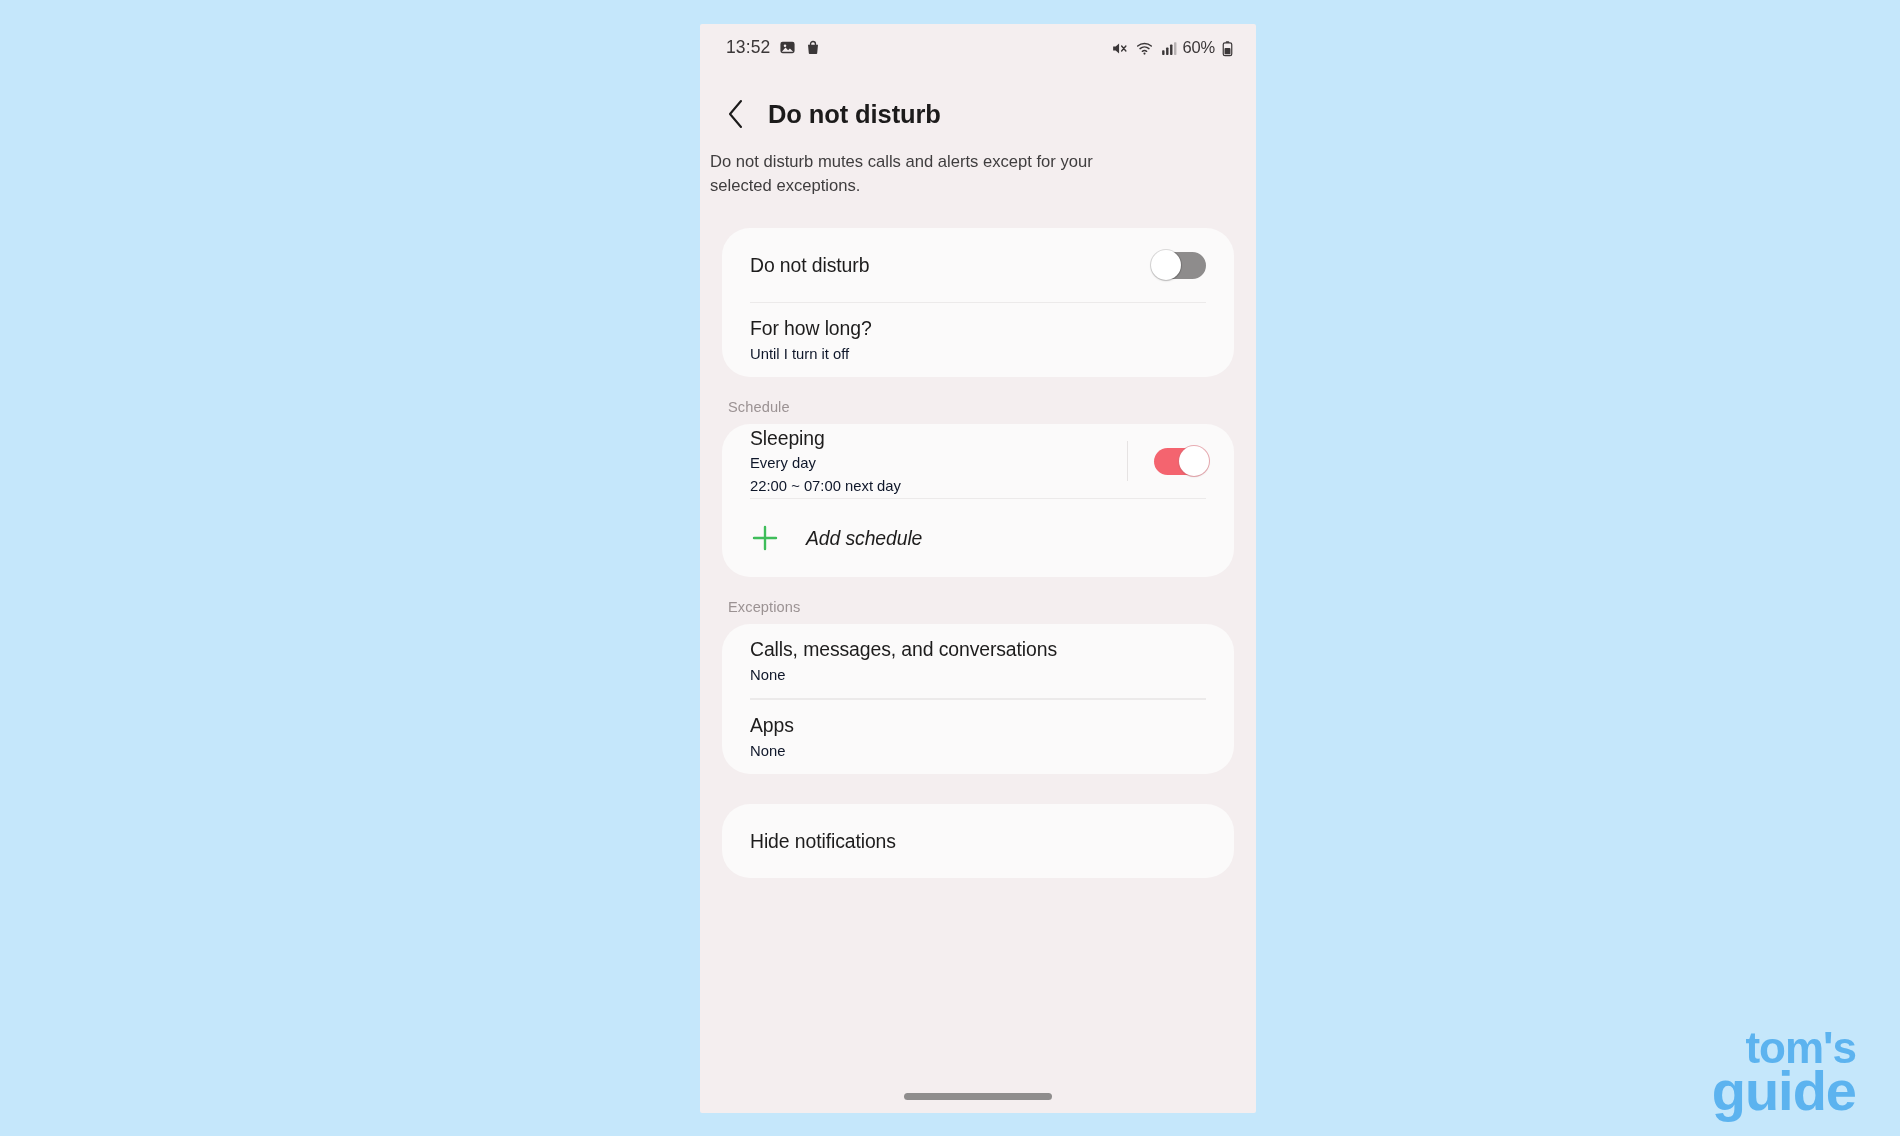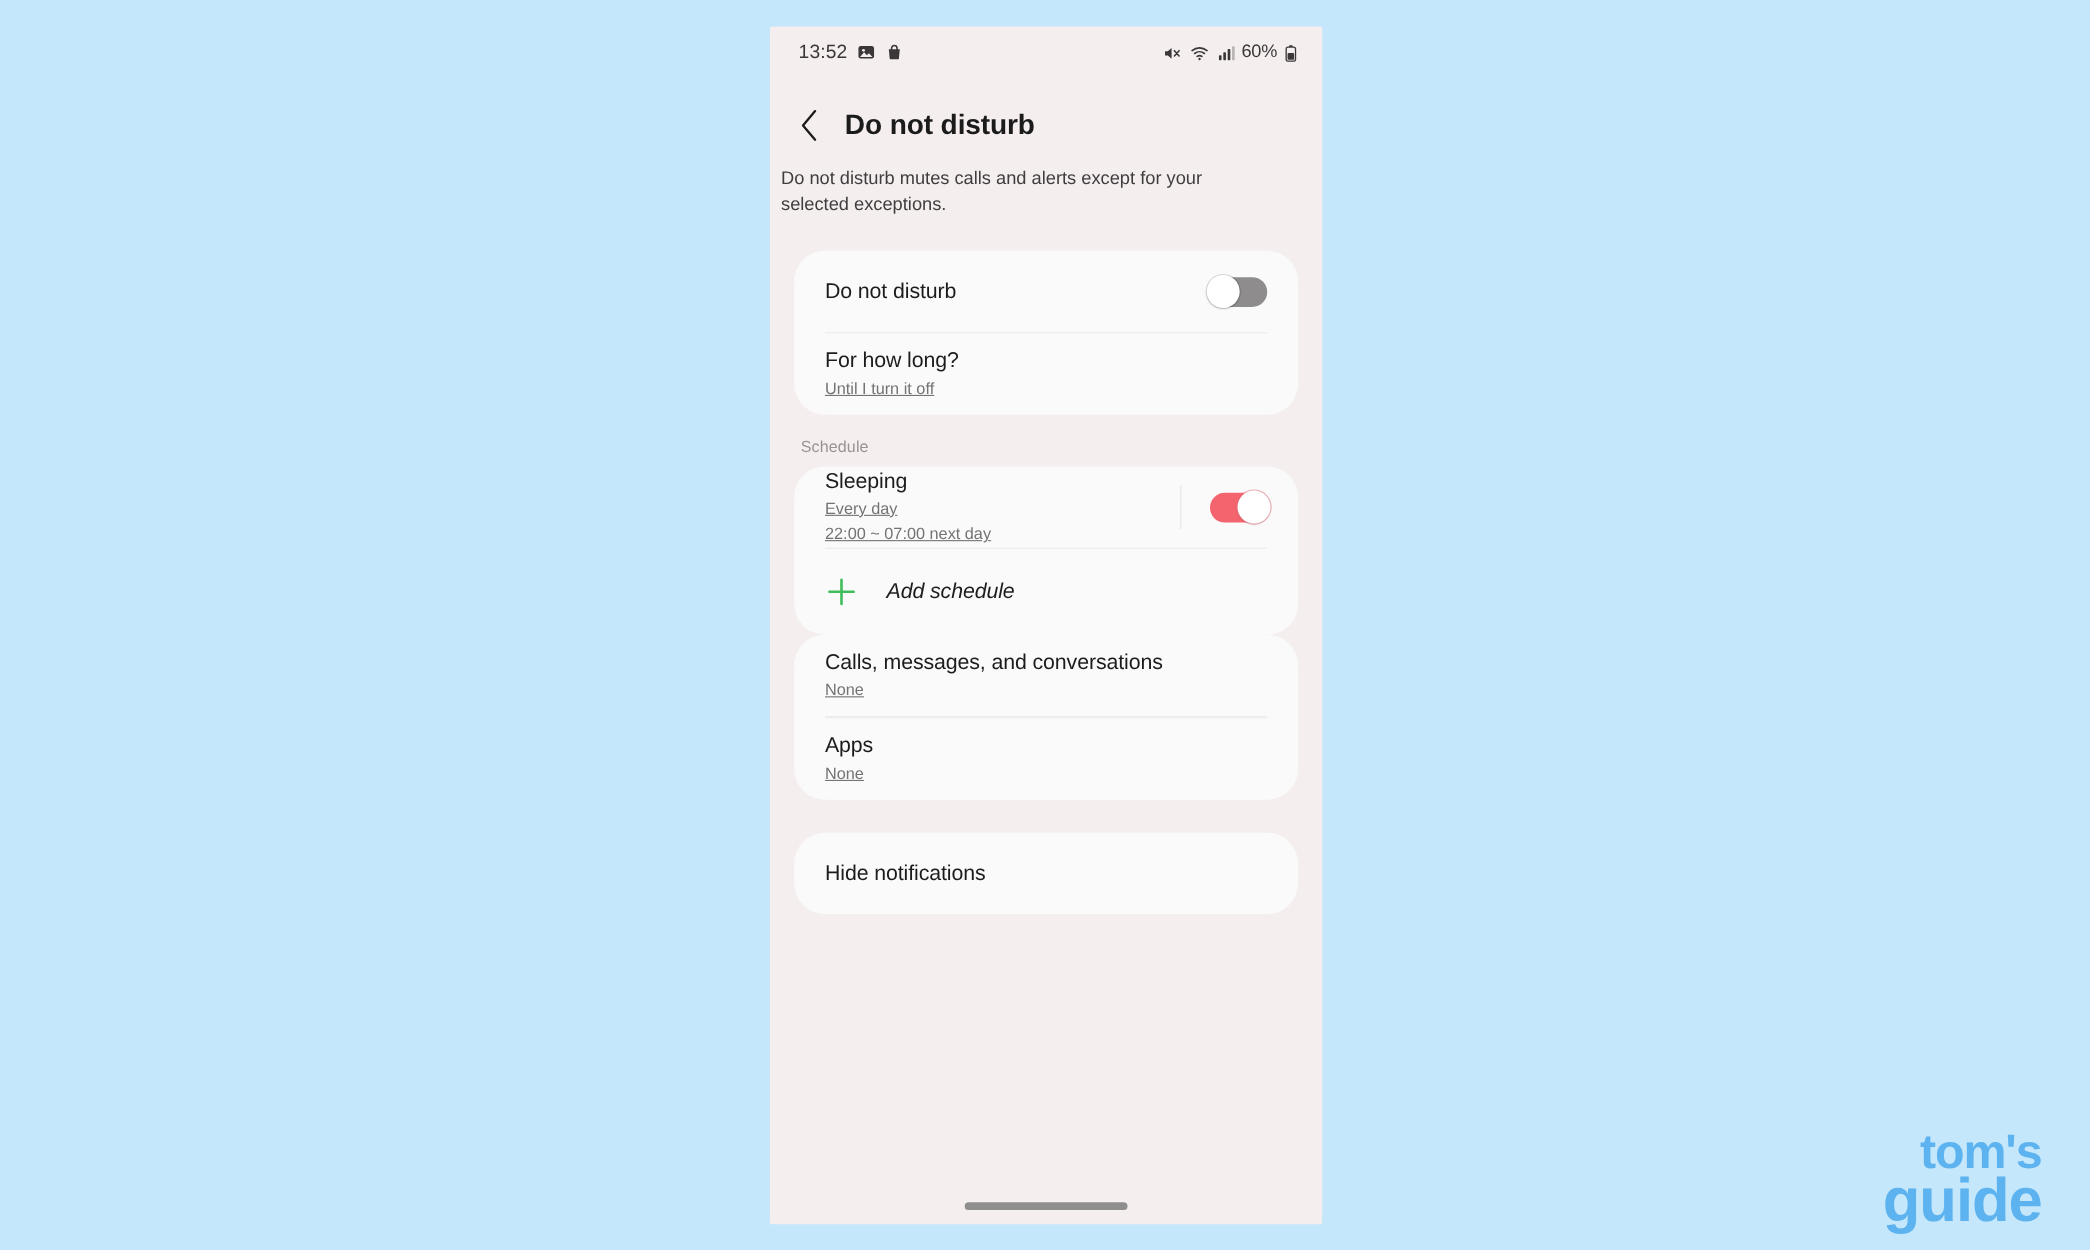--- a/index.html
+++ b/index.html
@@ -13,21 +13,21 @@
     background: #c5e7fb;
     font-family: "Liberation Sans", sans-serif;
     position: relative;
   }
 
   
   #phone {
     position: absolute;
     left: 700px;
     top: 24px;
-    width: 502px;
+    width: 556px;
     height: 1089px;
     background: #f4eeef;
     overflow: hidden;
     border-radius: 2px;
   }
 
   
   #statusbar {
     height: 46px;
     display: flex;
@@ -97,24 +97,23 @@
   }
   .row-text { flex: 1 1 auto; min-width: 0; }
   .row-title {
     font-size: 19.4px;
     color: #1d1c1c;
     letter-spacing: -.1px;
     line-height: 1.25;
   }
   .row-sub {
     font-size: 14.8px;
-    color: #737373;
+    color: #0f172a;
     line-height: 1.38;
     margin-top: 3px;
-    text-decoration: underline;
   }
   .divider {
     height: 1px;
     background: #eceaea;
     margin: 0 28px;
   }
 
   
   .toggle {
     width: 52px;
@@ -289,20 +288,21 @@
 
     <div class="row row-add">
       <svg class="plus-icon" viewBox="0 0 24 24">
         <path d="M12 3.2v17.6M3.2 12h17.6" fill="none" stroke="#3ebd5a" stroke-width="1.9" stroke-linecap="round"></path>
       </svg>
       <span class="add-label">Add schedule</span>
     </div>
 
   </div>
 
+  <div class="sec-label">Exceptions</div>
   <div class="card">
 
     <div class="row">
       <div class="row-text">
         <div class="row-title">Calls, messages, and conversations</div>
         <div class="row-sub">None</div>
       </div>
     </div>
 
     <div class="divider"></div>

